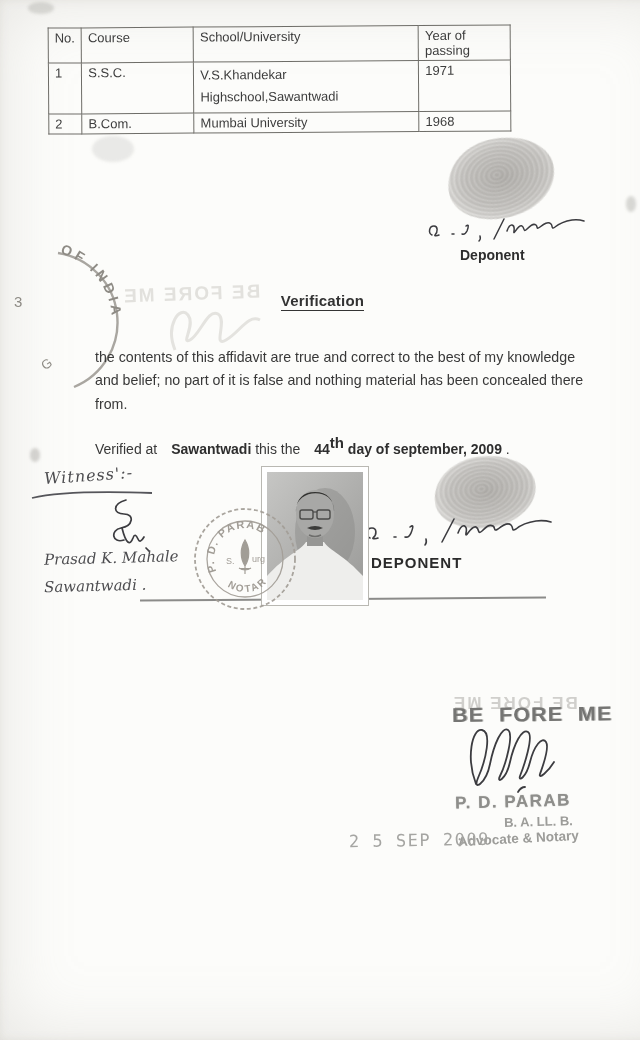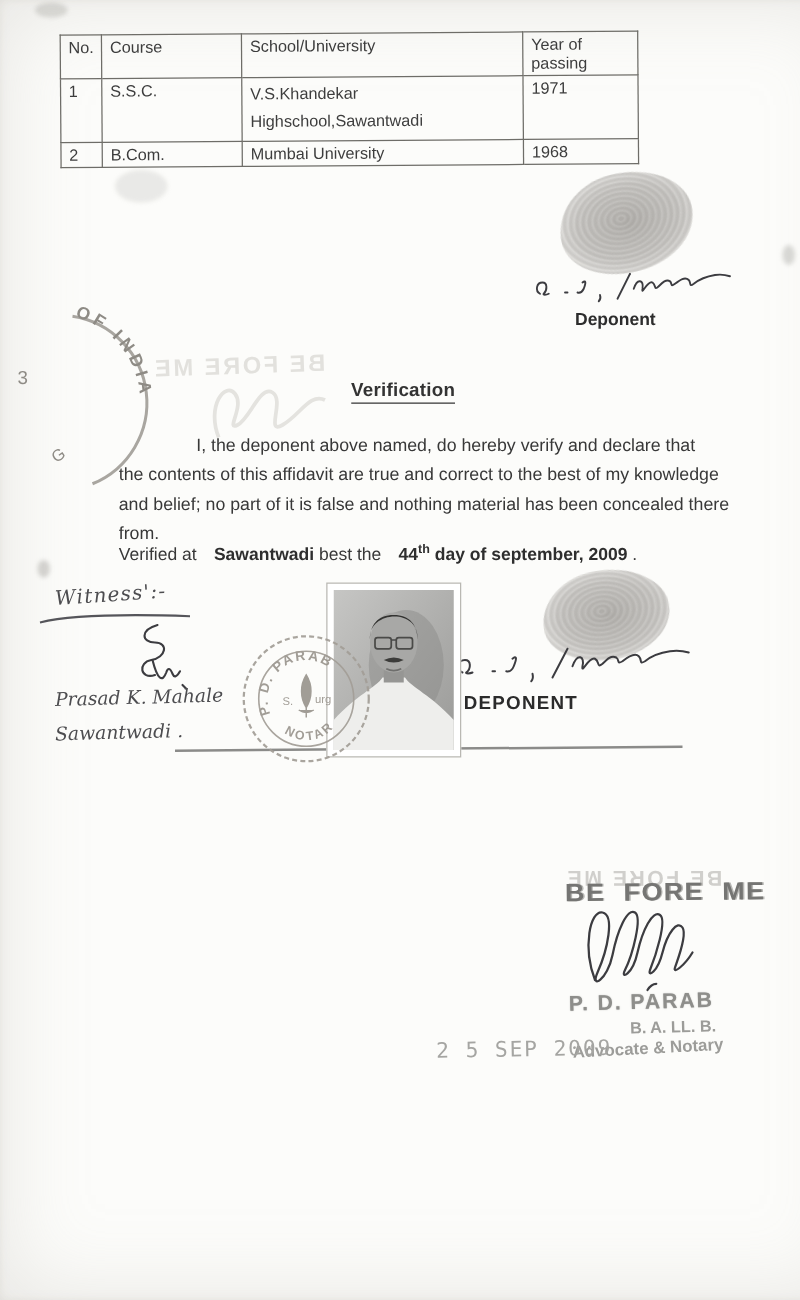--- a/index.html
+++ b/index.html
@@ -43,30 +43,30 @@
   #witness-underline{left:30px;top:489px;}
   #witness-flourish{left:96px;top:497px;}
   #witness-name{left:44px;top:549px;font-size:15px;transform:rotate(-1.5deg);}
   #witness-place{left:44px;top:577px;font-size:15px;transform:rotate(-1.5deg);}
 
   
   #deponent-top{left:460px;top:247px;font-size:14px;font-weight:bold;color:#2d2d2d;}
   #deponent-bottom{left:371px;top:554px;font-size:15px;font-weight:bold;letter-spacing:1px;color:#2b2b2b;}
 
   
-  #verif-heading{left:95px;top:304px;width:455px;text-align:center;}
+  #verif-heading{left:95px;top:292px;width:455px;text-align:center;}
   #verif-heading span{display:inline-block;font-size:15px;font-weight:bold;
     border-bottom:1.6px solid #343434;padding-bottom:1px;letter-spacing:.2px;color:#333;}
   #verif-body{left:95px;top:346px;width:452px;font-size:14.2px;color:#383838;}
   .vline{height:23.3px;line-height:23.3px;text-align:justify;text-align-last:justify;white-space:nowrap;}
   .vline.indent{margin-left:62px;}
   .vline.last{text-align:left;text-align-last:left;}
   #verified-line{left:95px;top:434px;font-size:14px;color:#383838;}
   #verified-line b{color:#2e2e2e;margin-left:10px;}
-  #verified-line sup{font-size:10px;}
+  #verified-line sup{font-size:15px;}
 
   
   #left-stamp{left:0;top:247px;}
   .ghost-top{left:122px;top:283px;font-size:19px;font-weight:bold;letter-spacing:2px;
     color:#e2e1dd;transform:scaleX(-1) rotate(2deg);white-space:nowrap;}
   #ghost-scribble{left:160px;top:300px;}
   #notary-stamp{left:192px;top:506px;opacity:.92;z-index:6;}
   #photo{left:261px;top:466px;width:96px;height:128px;background:#fff;
     border:1px solid #b9b8b2;padding:5px;z-index:5;}
   #rule-line{left:140px;top:598px;width:406px;height:1.6px;background:#8b8b89;transform:rotate(-.45deg);}
@@ -161,27 +161,26 @@
 
   <div class="abs ghost-top">BE FORE ME</div>
   <svg class="abs" id="ghost-scribble" width="115" height="58" viewBox="0 0 115 58">
     <path d="M15,50 C5,25 20,5 28,15 C36,25 20,45 30,40 C40,35 48,8 58,14 C68,20 52,48 66,40 C80,32 88,14 100,20" fill="none" stroke="#e4e3df" stroke-width="3"></path>
   </svg>
 
   <div class="abs" id="verif-heading">
     <span>Verification</span>
   </div>
   <div class="abs" id="verif-body">
-    <div class="vline indent">I, the deponent above named, do hereby verify and declare that</div>
     <div class="vline">the contents of this affidavit are true and correct to the best of my knowledge</div>
     <div class="vline">and belief; no part of it is false and nothing material has been concealed there</div>
     <div class="vline last">from.</div>
   </div>
   <div class="abs" id="verified-line">
-    <span>Verified at </span><b>Sawantwadi</b><span> best the </span><b><span>44</span><sup>th</sup><span> day of september, 2009</span></b><span> .</span>
+    <span>Verified at </span><b>Sawantwadi</b><span> this the </span><b><span>44</span><sup>th</sup><span> day of september, 2009</span></b><span> .</span>
   </div>
 
   <div class="abs hand" id="witness-title">Witness':-</div>
   <svg class="abs" id="witness-underline" width="125" height="12" viewBox="0 0 125 12">
     <path d="M2,9 Q35,1 122,4" fill="none" stroke="#55555a" stroke-width="1.8"></path>
   </svg>
   <svg class="abs" id="witness-flourish" width="56" height="56" viewBox="0 0 56 56">
     <path class="ink" stroke-width="1.7" d="M30,3 C16,7 17,17 28,17 C39,17 37,29 25,31 C14,33 16,47 28,43"></path>
     <path class="ink" stroke-width="1.7" d="M26,31 C30,47 34,49 37,41 q2,-6 5,1 q2,5 6,-2"></path>
     <path class="ink" stroke-width="1.7" d="M50,51 l3,3"></path>

